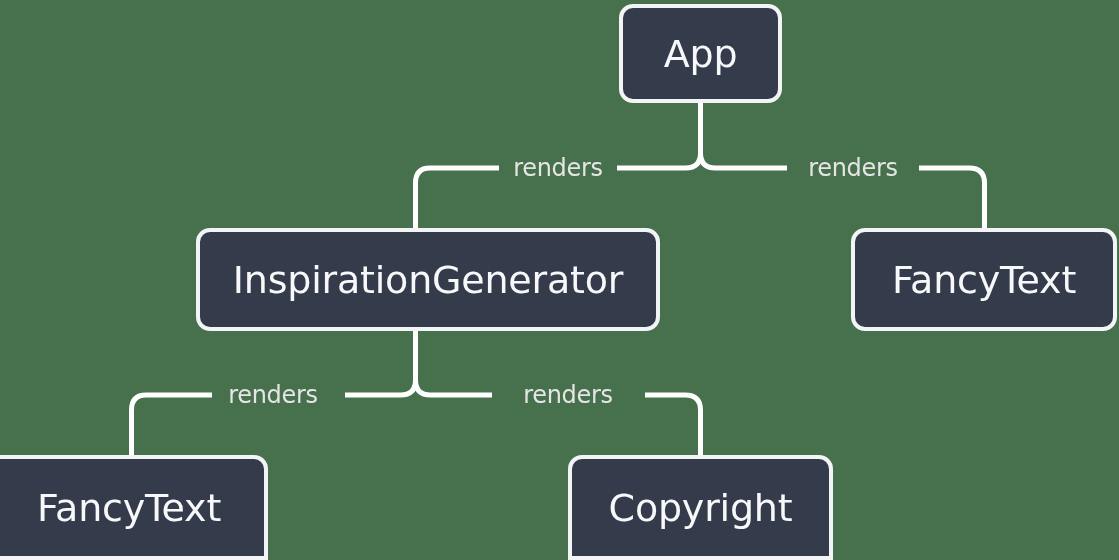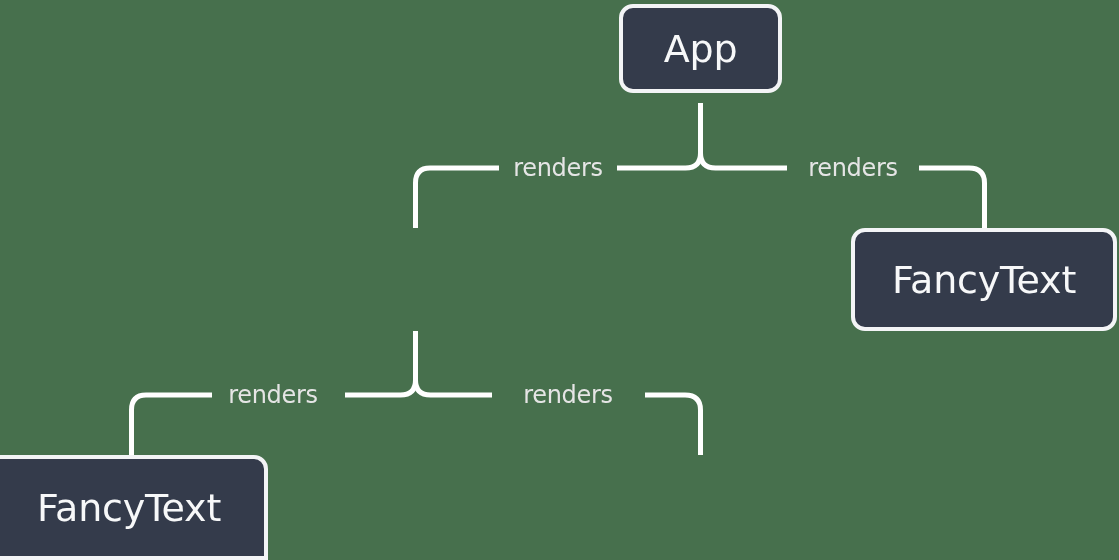--- a/index.html
+++ b/index.html
@@ -50,21 +50,21 @@
     font-size: 24px;
     font-weight: 500;
     line-height: 1;
     white-space: nowrap;
     transform: translate(-50%, -50%);
     letter-spacing: -0.3px;
     z-index: 3;
   }
 
   
-  #node-app        { left: 619px;  top: 4px;   width: 163px; height: 89px;  font-size: 38px; }
+  #node-app        { left: 619px;  top: 4px;   width: 163px; height: 99px;  font-size: 38px; }
   #node-inspgen    { left: 196px;  top: 228px; width: 464px; height: 103px; font-size: 38px; }
   #node-fancy-r    { left: 851px;  top: 228px; width: 266px; height: 103px; font-size: 38px; }
   #node-fancy-bl   { left: -36px;  top: 455px; width: 304px; height: 105px; font-size: 38px;
                      border-bottom-left-radius: 0; border-bottom-right-radius: 0; }
   #node-copyright  { left: 568px;  top: 455px; width: 265px; height: 105px; font-size: 38px;
                      border-bottom-left-radius: 0; border-bottom-right-radius: 0; }
   #node-fancy-bl .node-label { padding-left: 26px; }
 </style>
 </head>
 <body>
@@ -89,29 +89,35 @@
 
       <path d="M 415.5 380 Q 415.5 395 430.5 395 L 492 395"></path>
       <path d="M 645 395 L 685 395 Q 700.5 395 700.5 410 L 700.5 455"></path>
     </g>
   </svg>
 
   <div class="node" id="node-app">
     <span class="node-label">App</span>
   </div>
 
+  <div class="node" id="node-inspgen">
+    <span class="node-label">InspirationGenerator</span>
+  </div>
 
   <div class="node" id="node-fancy-r">
     <span class="node-label">FancyText</span>
   </div>
 
   <div class="node" id="node-fancy-bl">
     <span class="node-label">FancyText</span>
   </div>
 
+  <div class="node" id="node-copyright">
+    <span class="node-label">Copyright</span>
+  </div>
 
   <div class="edge-label" style="left:558px; top:168px;">renders</div>
 
   <div class="edge-label" style="left:853px; top:168px;">renders</div>
 
   <div class="edge-label" style="left:273px; top:395px;">renders</div>
 
   <div class="edge-label" style="left:568px; top:395px;">renders</div>
 
 </div>

